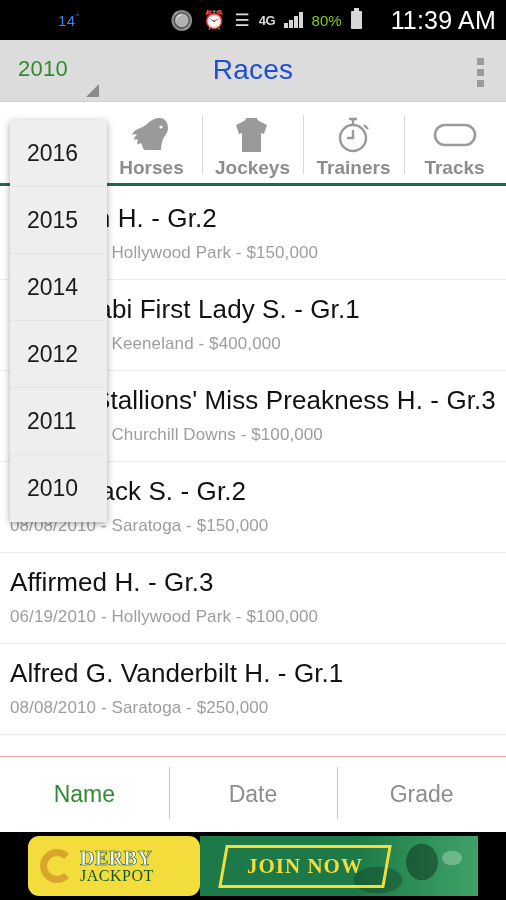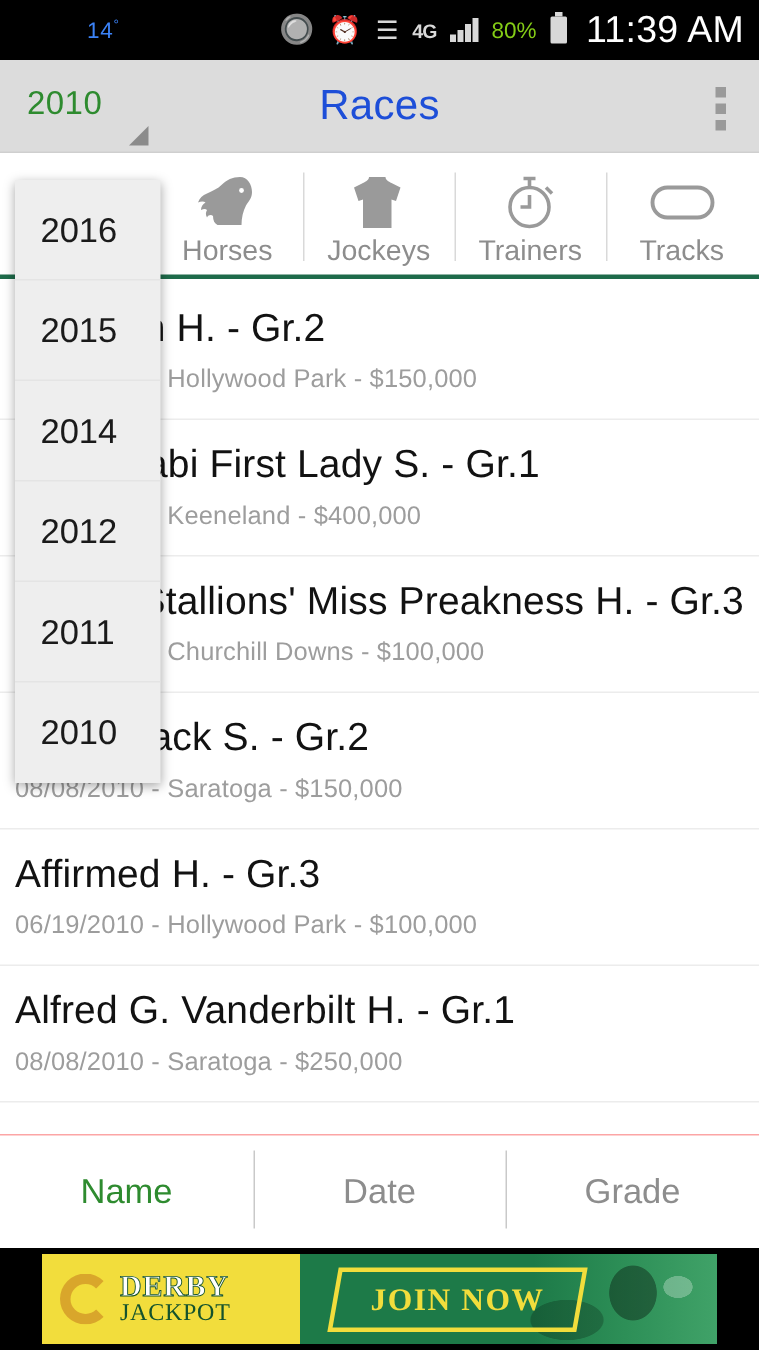--- a/index.html
+++ b/index.html
@@ -25,21 +25,21 @@
   .st-alarm{ font-size: 18px; }
   .st-wifi { font-size: 17px; }
   .st-4g   { font-size: 13px; font-weight: bold; letter-spacing: -0.5px; }
   .st-bars { display: inline-flex; align-items: flex-end; gap: 1.5px; height: 16px; }
   .st-bars i { width: 3.5px; background: #d8d8d8; display: block; }
   .st-bars i:nth-child(1){height:5px;} .st-bars i:nth-child(2){height:8px;}
   .st-bars i:nth-child(3){height:12px;} .st-bars i:nth-child(4){height:16px;}
   .st-batt-pct { font-size: 15px; color: #84cc16; }
   .st-batt { width: 11px; height: 18px; background: #d8d8d8; position: relative; border-radius: 1px; }
   .st-batt:before { content:""; position:absolute; top:-3px; left:3px; width:5px; height:3px; background:#d8d8d8;}
-  .st-clock { font-size: 25px; color: #fff; margin-left: 4px; letter-spacing: .2px; }
+  .st-clock { font-size: 25px; color: #fff; margin-left: 20px; letter-spacing: .2px; }
 
   
   .actionbar {
     position: absolute; top: 40px; left: 0; width: 506px; height: 62px;
     background: #dcdcdc;
     border-bottom: 1px solid #cfcfcf;
   }
   .spinner-year {
     position: absolute; left: 18px; top: 16px;
     font-size: 22px; color: #2e8b2f; letter-spacing: .3px;
@@ -62,20 +62,21 @@
 
   
   .tabstrip {
     position: absolute; top: 103px; left: 0; width: 506px; height: 83px;
     background: #fff; display: flex; align-items: stretch;
   }
   .tab {
     flex: 0 0 101px; position: relative;
     display: flex; flex-direction: column; align-items: center; justify-content: center;
     padding-top: 4px;
+    font-weight: bold;
   }
   .tab + .tab:before {
     content:""; position:absolute; left:0; top:12px; bottom:12px; width:1px; background:#d9d9d9;
   }
   .tab-icon { height: 40px; display: flex; align-items: center; justify-content: center; }
   .tab-label { font-size: 19px; color: #8d8d8d; margin-top: 2px; }
   .tab-underline {
     position: absolute; top: 183px; left: 0; width: 506px; height: 3px; background: #1e6b4a;
   }
 
@@ -100,21 +101,21 @@
 
   
   .ad {
     position: absolute; top: 832px; left: 0; width: 506px; height: 68px;
     background: #000; display: flex; align-items: center; justify-content: center;
   }
   .ad-inner {
     width: 450px; height: 60px; display: flex; align-items: stretch; overflow: hidden;
   }
   .ad-left {
-    width: 172px; background: #f2dd3c; display: flex; align-items: center; gap: 6px; padding-left: 12px;
+    width: 172px; background: #f2dd3c; display: flex; align-items: center; gap: 6px; padding-left: 12px; border-radius: 11px;
   }
   .horseshoe {
     width: 34px; height: 34px; border: 7px solid #d9a62b; border-radius: 50%;
     border-bottom-color: transparent; transform: rotate(-90deg); flex: 0 0 auto;
   }
   .ad-brand { display: flex; flex-direction: column; line-height: 1; }
   .ad-brand b {
     font-family: "Liberation Serif", serif; font-size: 20px; color: #fff;
     -webkit-text-stroke: 0.6px #14532d; letter-spacing: .5px;
   }

